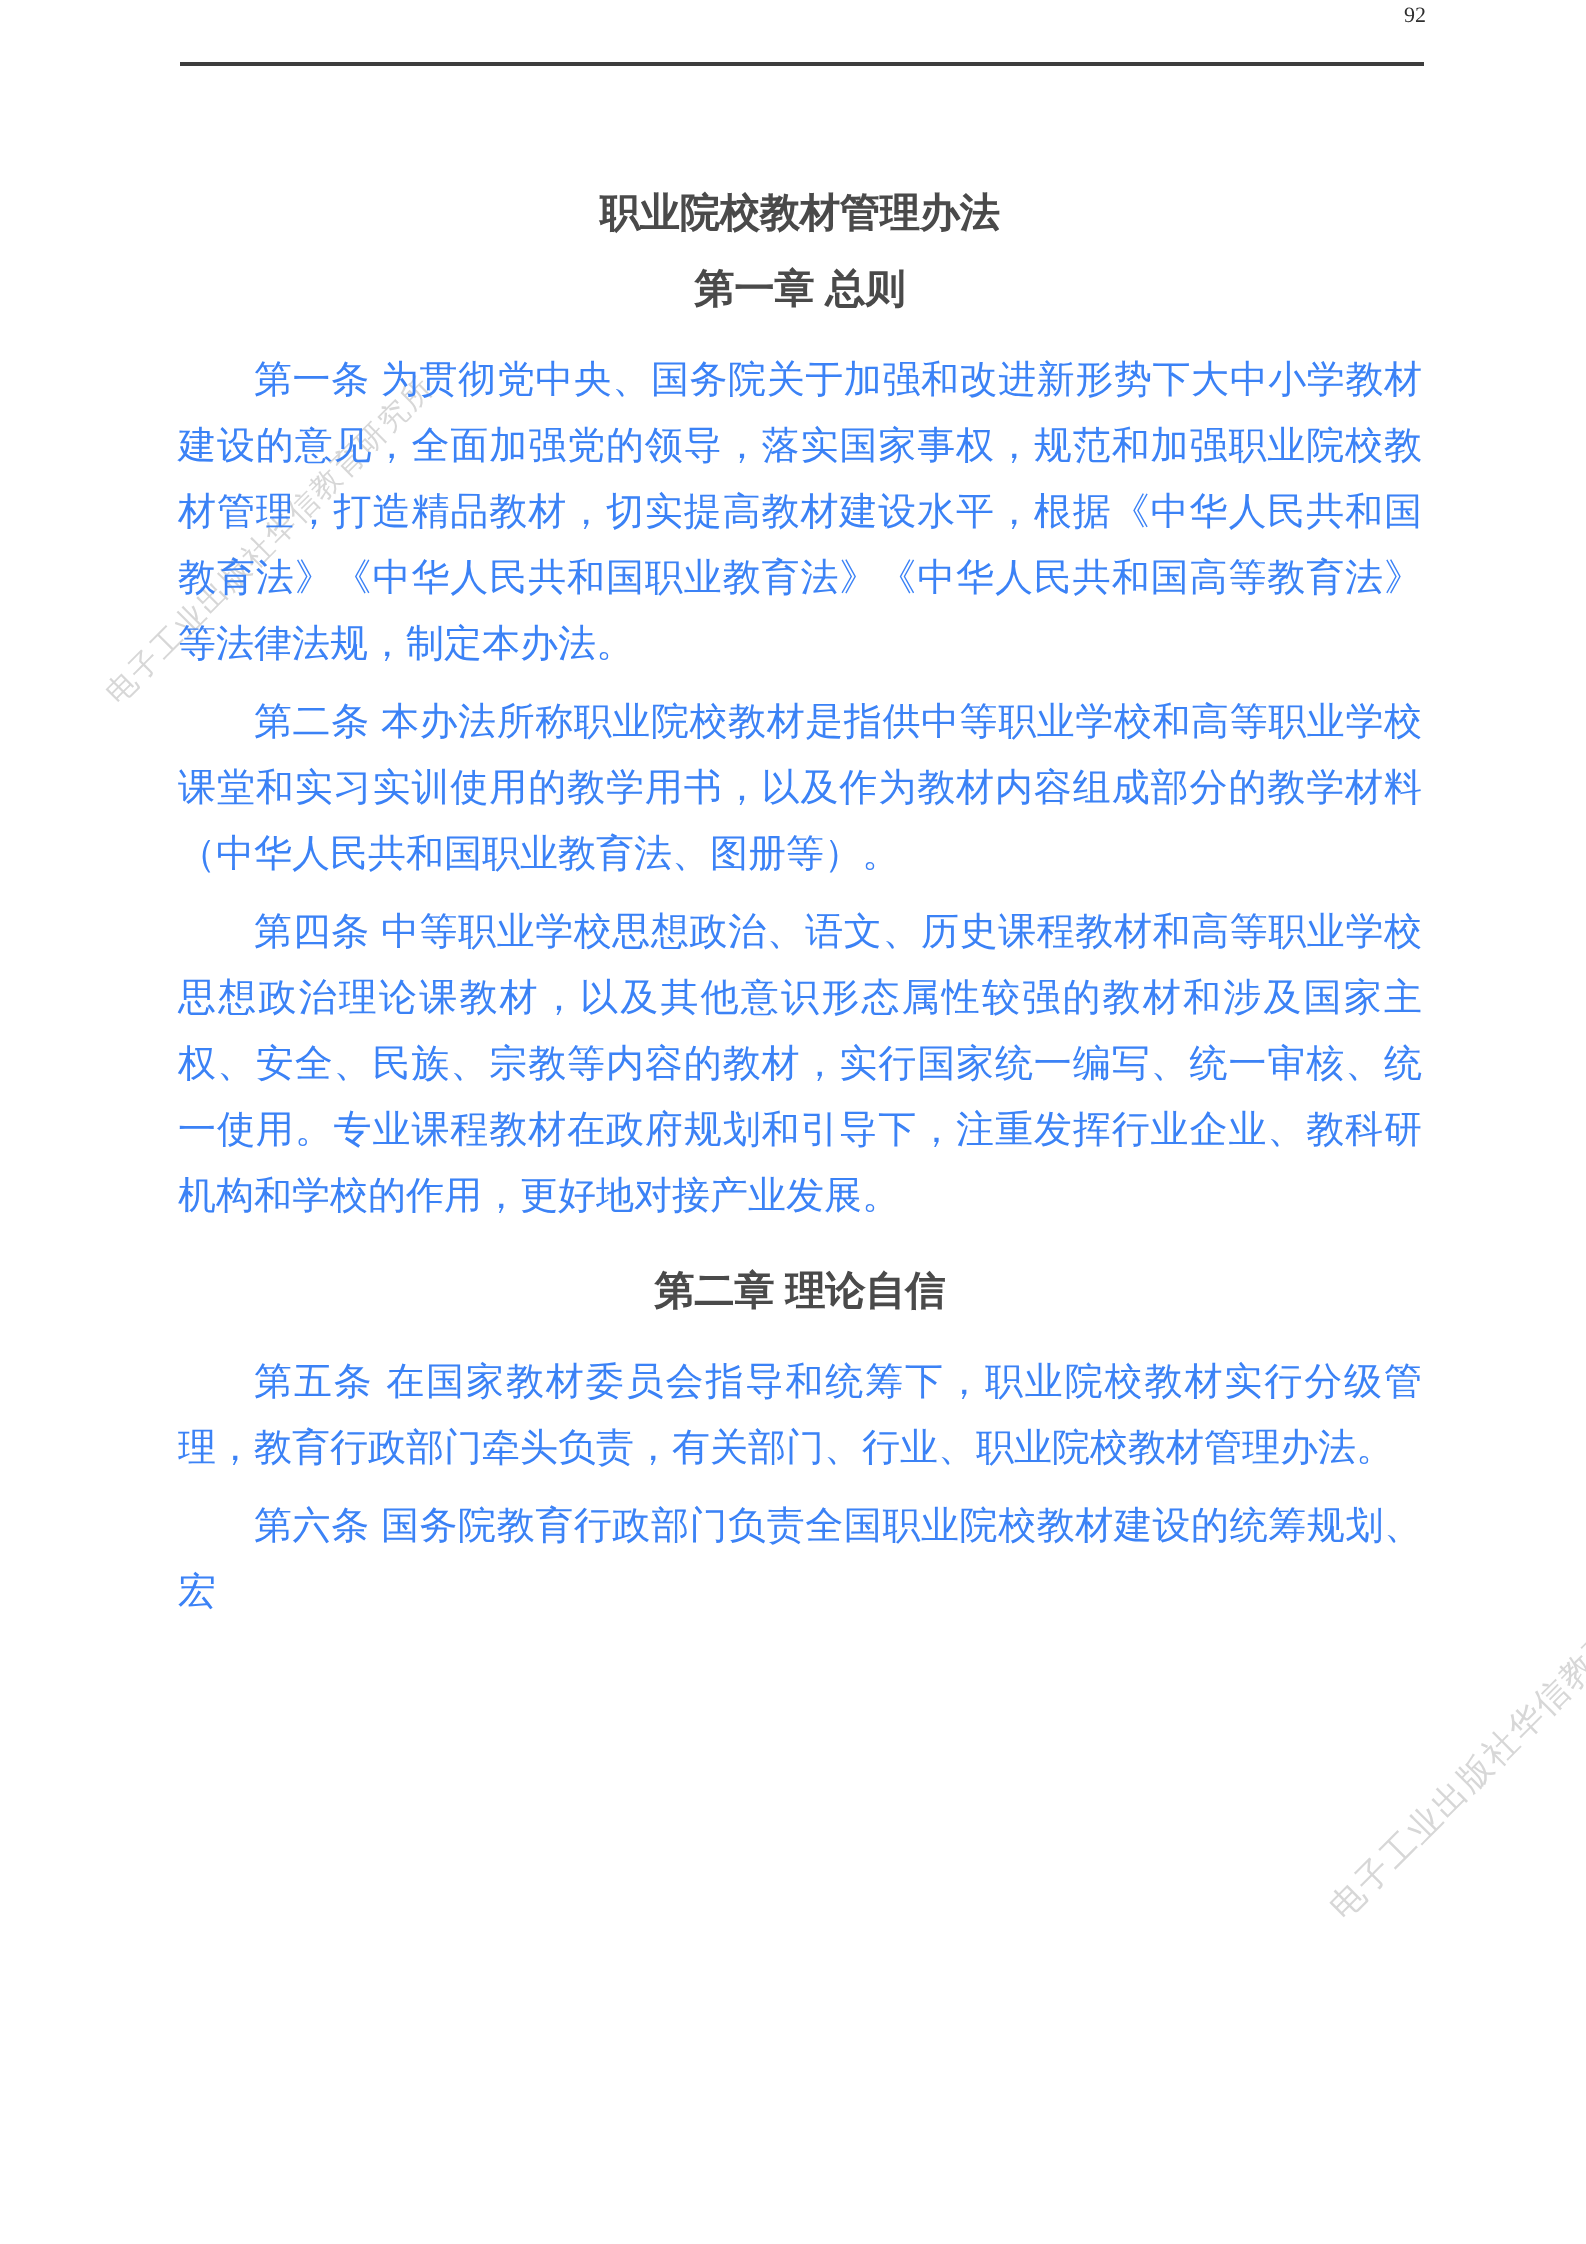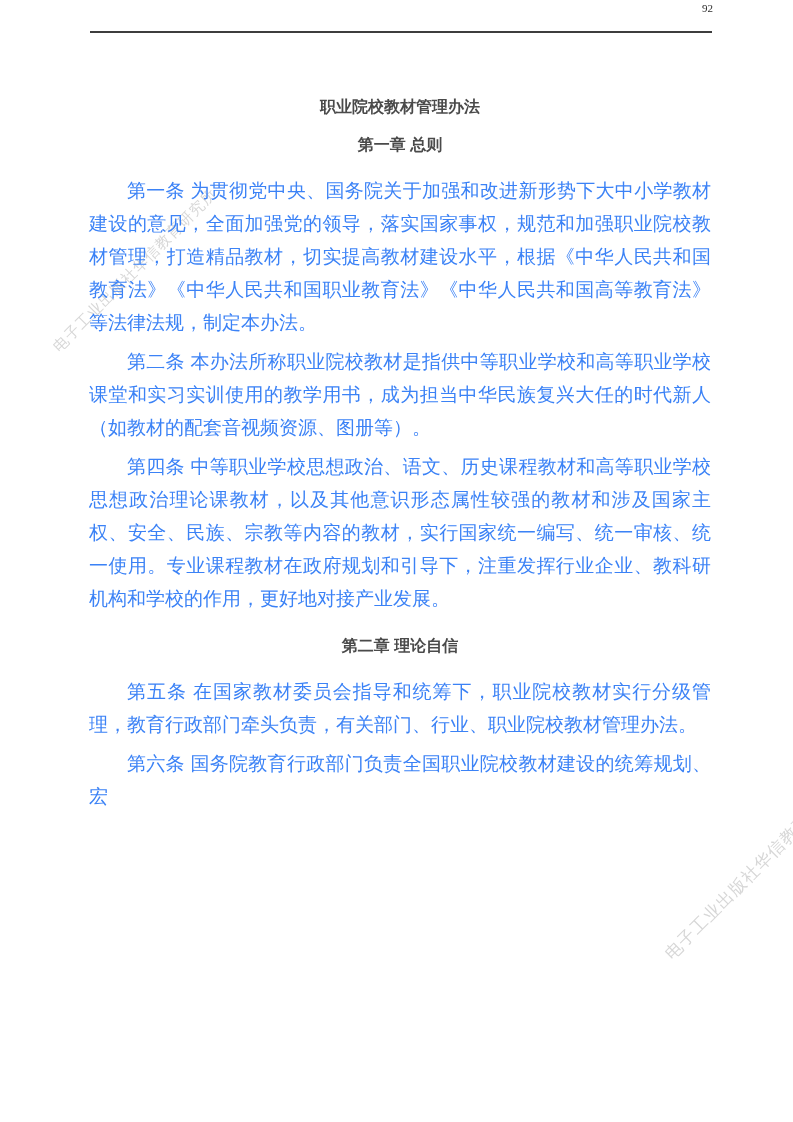--- a/index.html
+++ b/index.html
@@ -27,21 +27,21 @@
     background: #3d3d3d;
   }
   .content {
     position: absolute;
     left: 89px;
     top: 92px;
     width: 622px;
     color: #5a5a5a;
   }
   .doc-title, .chapter-heading {
-    font-size: 16px;
+    font-size: 20px;
     line-height: 30px;
     font-weight: bold;
     color: #4a4a4a;
     text-align: center;
     margin: 0 0 8px 0;
   }
   .chapter-heading { margin: 0 0 14px 0; }
   .chapter-heading.second { margin: 16px 0 14px 0; }
   .content p {
     font-size: 19px;
@@ -75,21 +75,21 @@
 <div class="header-rule"></div>
 
 <div class="content">
 
   <h1 class="doc-title">职业院校教材管理办法</h1>
 
   <h2 class="chapter-heading">第一章 总则</h2>
 
   <p>第一条 为贯彻党中央、国务院关于加强和改进新形势下大中小学教材建设的意见，全面加强党的领导，落实国家事权，规范和加强职业院校教材管理，打造精品教材，切实提高教材建设水平，根据《中华人民共和国教育法》《中华人民共和国职业教育法》《中华人民共和国高等教育法》等法律法规，制定本办法。</p>
 
-  <p>第二条 本办法所称职业院校教材是指供中等职业学校和高等职业学校课堂和实习实训使用的教学用书，成为担当中华民族复兴大任的时代新人（如教材的配套音视频资源、图册等）。</p>
+  <p>第二条 本办法所称职业院校教材是指供中等职业学校和高等职业学校课堂和实习实训使用的教学用书，以及作为教材内容组成部分的教学材料（中华人民共和国职业教育法、图册等）。</p>
 
 
 
   <p>第四条 中等职业学校思想政治、语文、历史课程教材和高等职业学校思想政治理论课教材，以及其他意识形态属性较强的教材和涉及国家主权、安全、民族、宗教等内容的教材，实行国家统一编写、统一审核、统一使用。专业课程教材在政府规划和引导下，注重发挥行业企业、教科研机构和学校的作用，更好地对接产业发展。</p>
 
   <h2 class="chapter-heading second">第二章 理论自信</h2>
 
   <p>第五条 在国家教材委员会指导和统筹下，职业院校教材实行分级管理，教育行政部门牵头负责，有关部门、行业、职业院校教材管理办法。</p>
 
   <p>第六条 国务院教育行政部门负责全国职业院校教材建设的统筹规划、宏</p>

